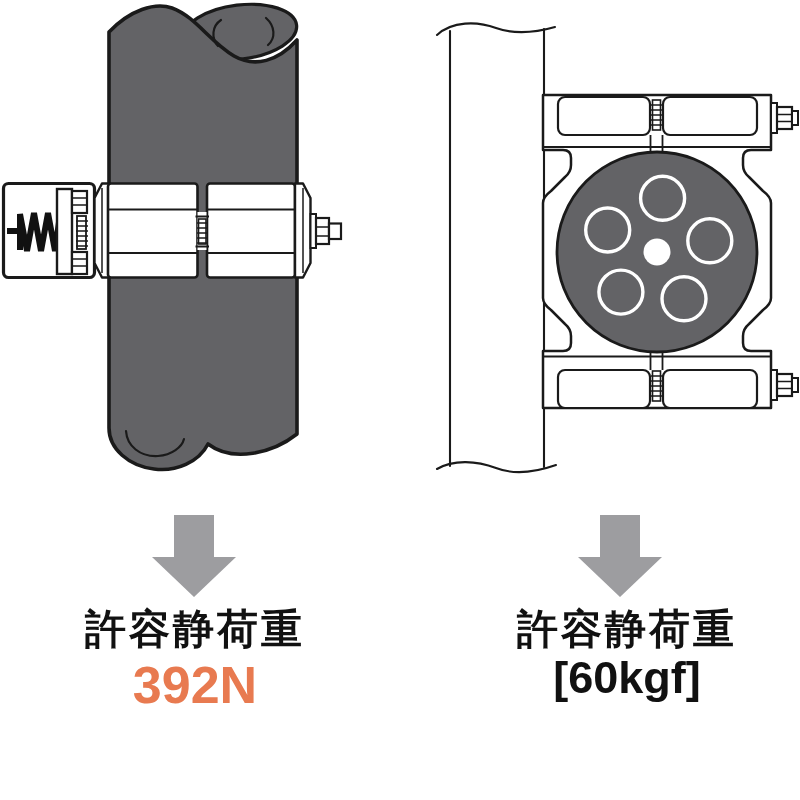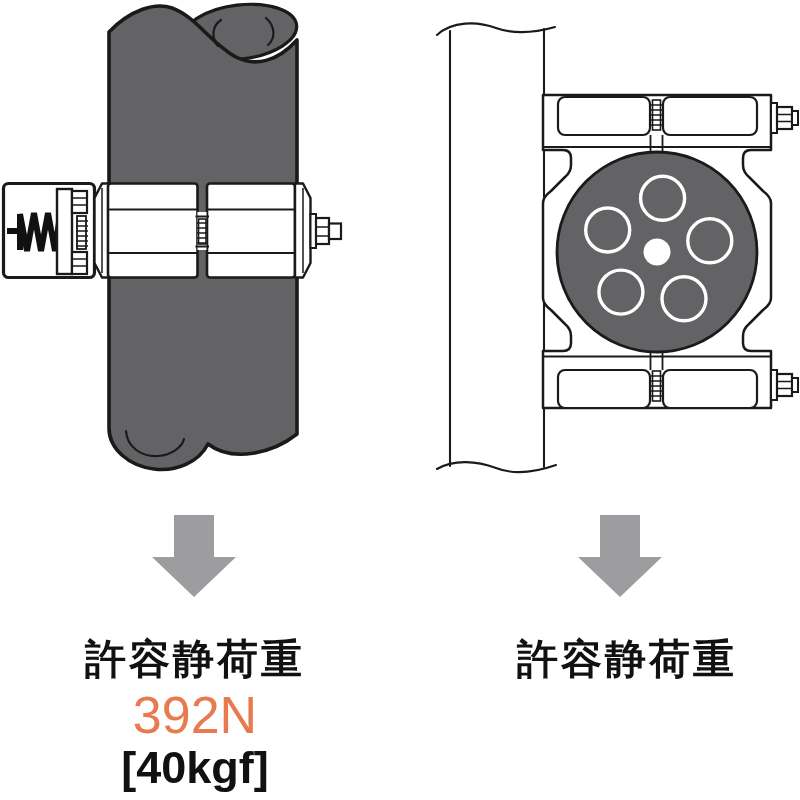--- a/index.html
+++ b/index.html
@@ -1,25 +1,25 @@
 <!DOCTYPE html>
 <html><head>
 <meta charset="utf-8">
 <style>
   html,body{margin:0;padding:0;}
   body{
     width:800px;height:800px;position:relative;background:#ffffff;overflow:hidden;
     font-family:"Liberation Sans","DejaVu Sans",sans-serif;
   }
   #scene{position:absolute;left:0;top:0;}
-  .load-label{position:absolute;width:340px;top:638px;text-align:center;}
+  .load-label{position:absolute;width:340px;top:608px;text-align:center;}
   .load-label.left{left:25px;}
   .load-label.right{left:457px;}
   .load-title{font-size:41px;font-weight:700;letter-spacing:3px;color:#111111;line-height:1.05;white-space:nowrap;}
-  .load-newton{font-size:52px;font-weight:400;color:#e87a50;line-height:1.0;margin-top:8px;}
+  .load-newton{font-size:52px;font-weight:700;color:#e87a50;line-height:1.0;margin-top:8px;}
   .load-kgf{font-size:45px;font-weight:700;color:#111111;line-height:1.0;margin-top:4px;}
 </style>
 </head>
 <body>
 
 <svg id="scene" width="800" height="800" viewBox="0 0 800 800">
 
   <g>
 
     <ellipse cx="240" cy="32" rx="57" ry="27" transform="rotate(-7 240 32)" fill="#636366" stroke="#1a1a1a" stroke-width="3.2"></ellipse>
@@ -135,18 +135,18 @@
     </g>
   </g>
 
   <polygon points="174,515 214,515 214,557 236,557 194,597 152,557 174,557" fill="#9d9da0"></polygon>
   <polygon points="600,515 640,515 640,557 662,557 620,597 578,557 600,557" fill="#9d9da0"></polygon>
 </svg>
 
 <div class="load-label left">
   <div class="load-title">許容静荷重</div>
   <div class="load-newton">392N</div>
-  <div class="load-kgf">[40kgf]</div>
 </div>
 
 <div class="load-label right">
   <div class="load-title">許容静荷重</div>
+  <div class="load-kgf">[60kgf]</div>
 </div>
 
 </body></html>

